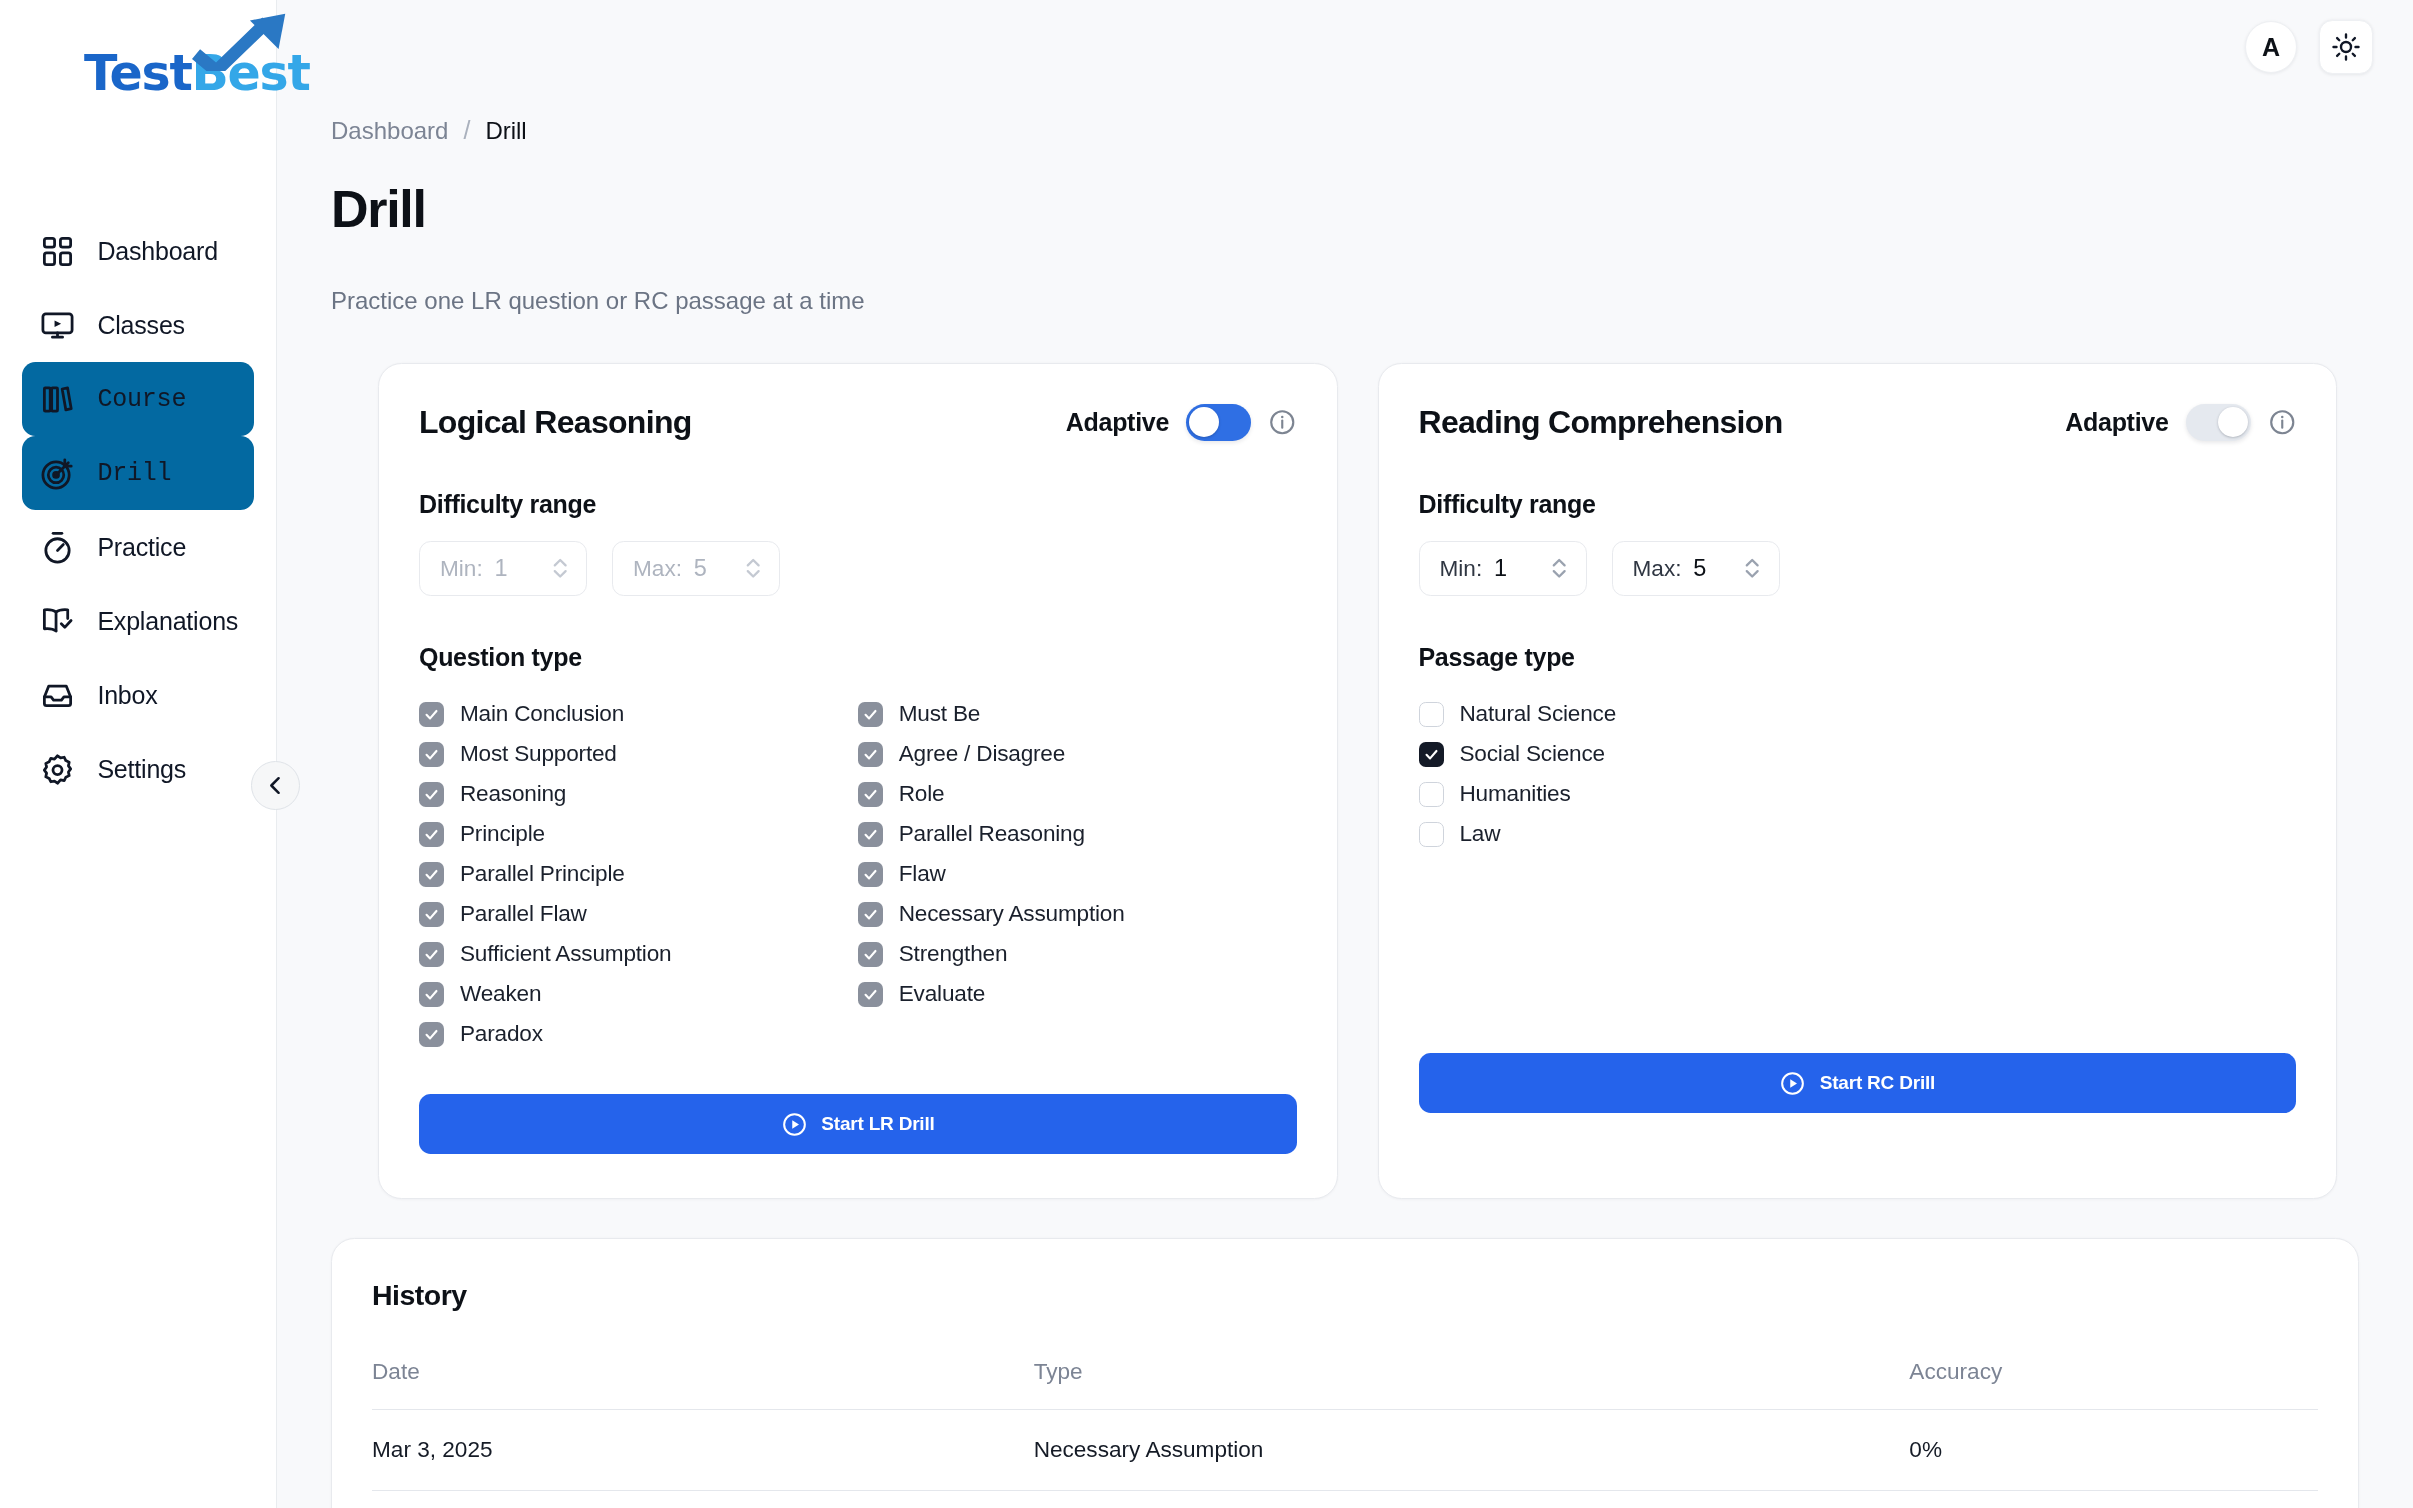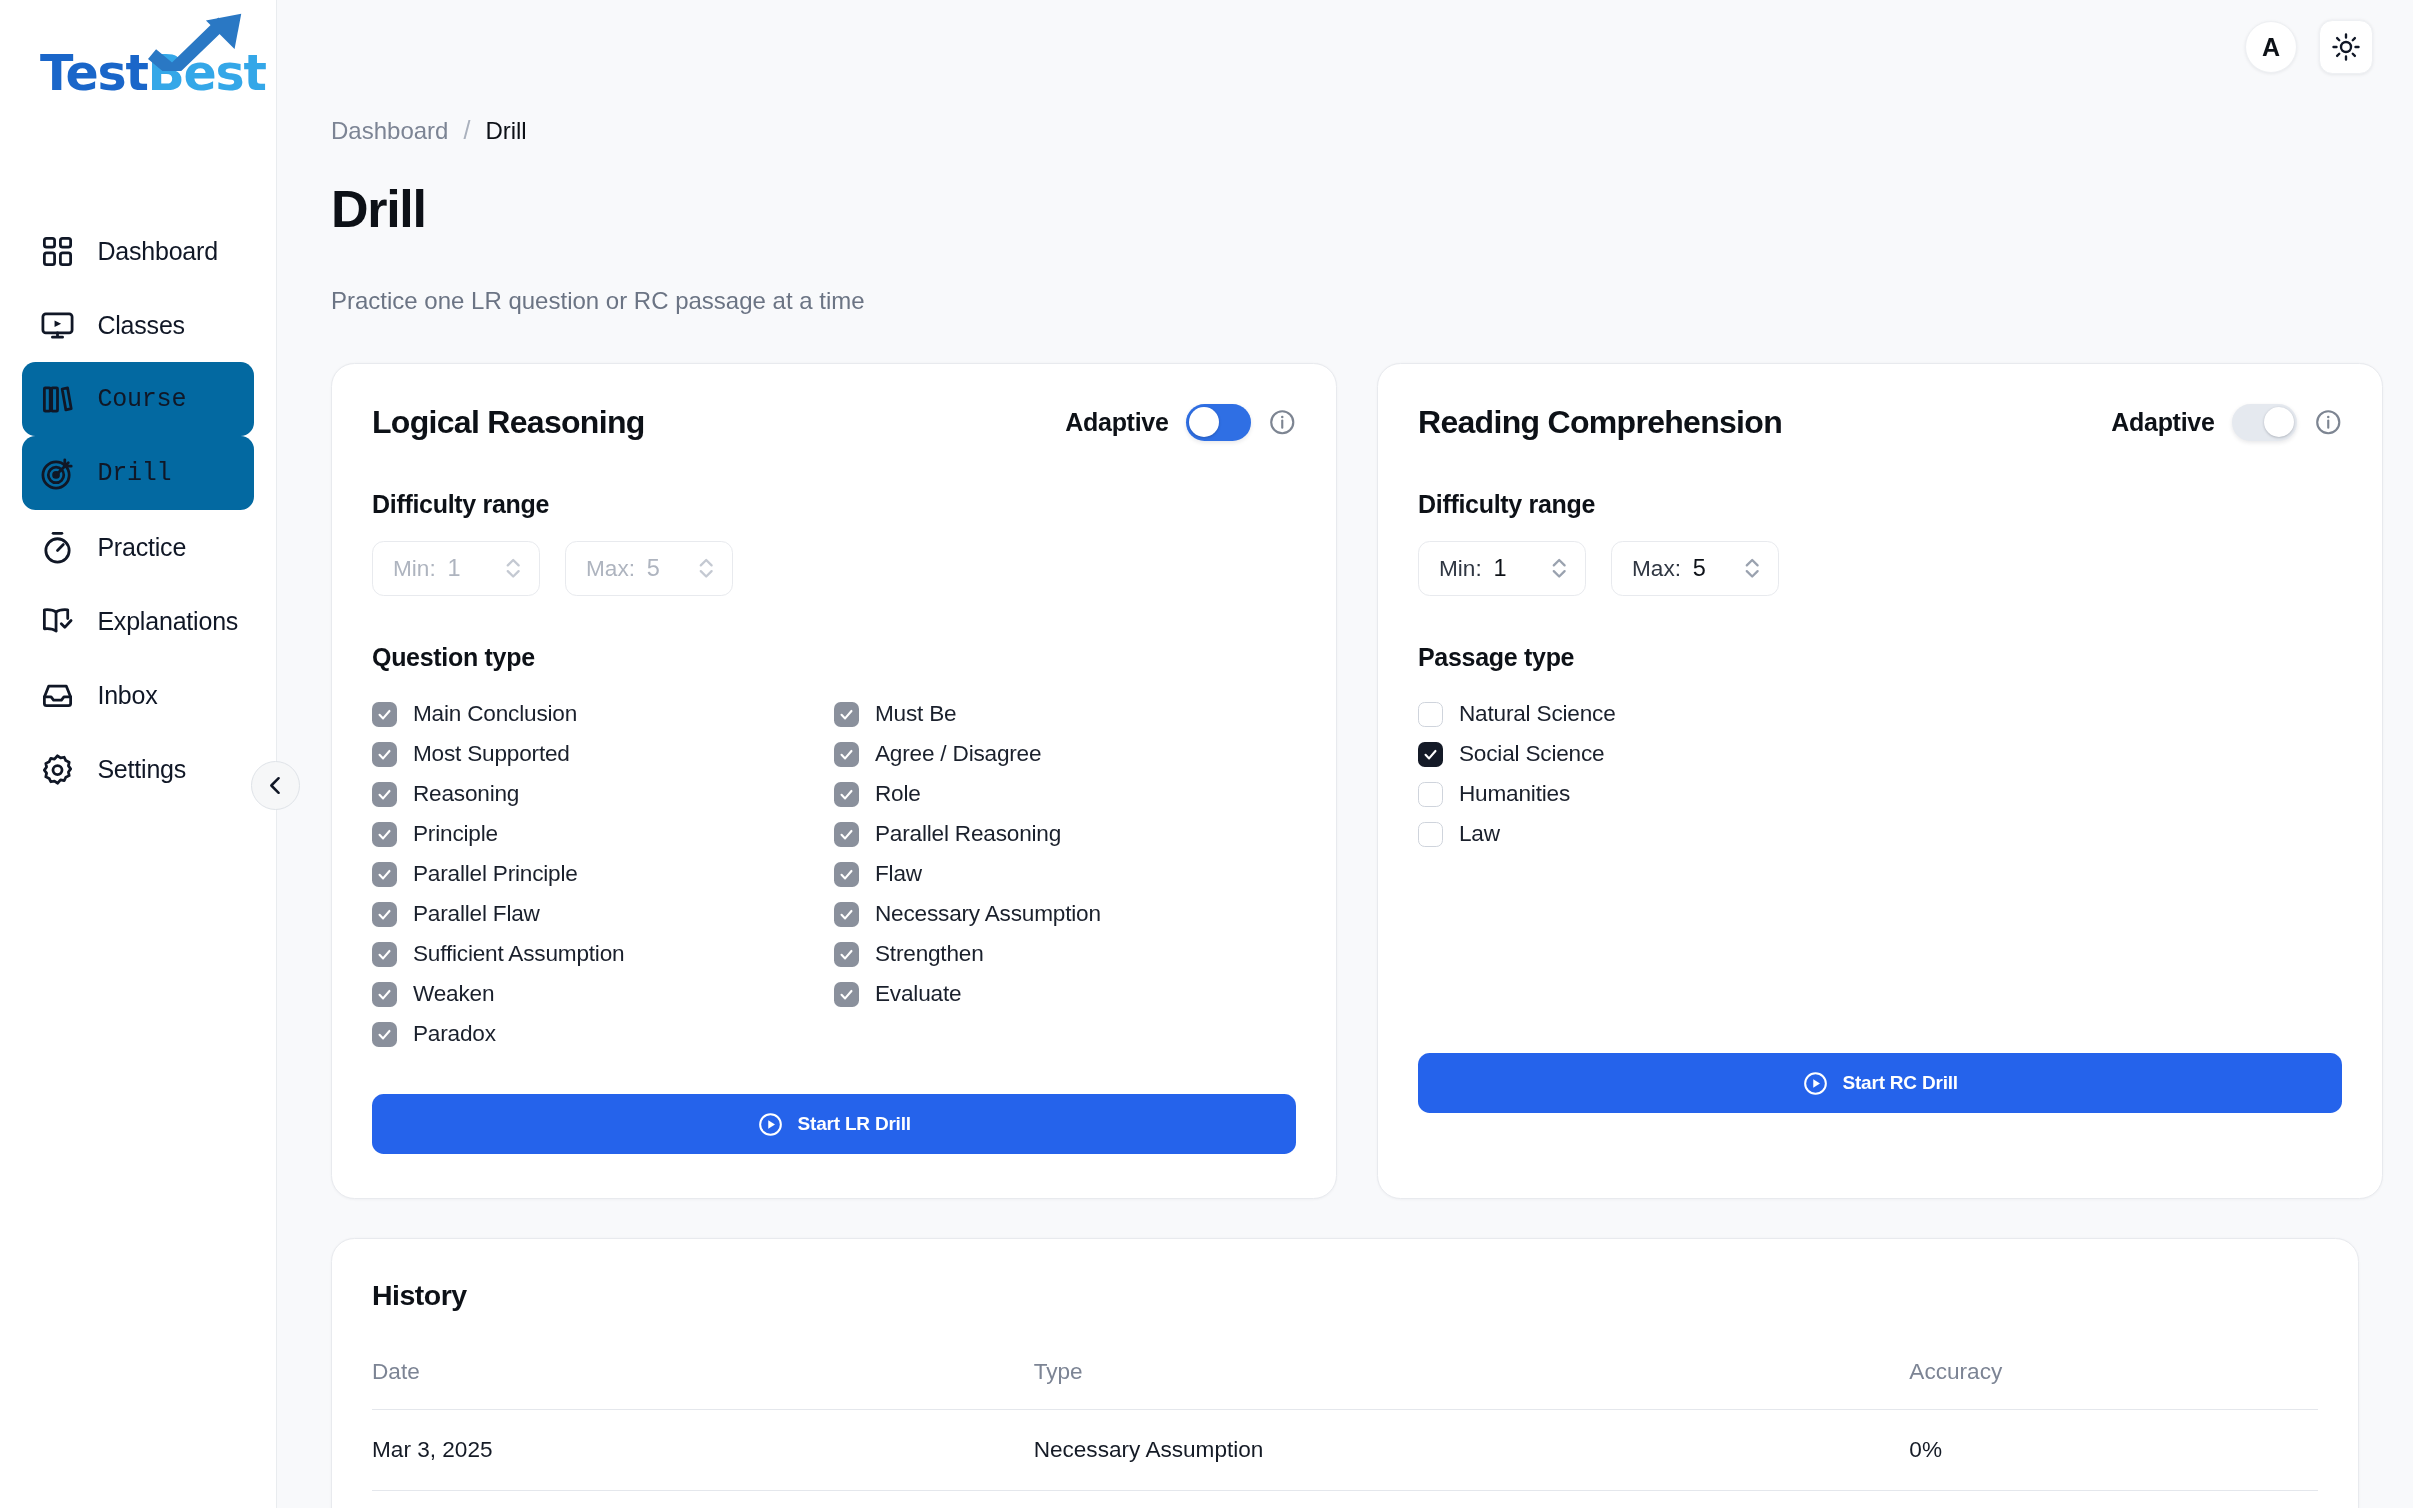--- a/index.html
+++ b/index.html
@@ -17,21 +17,21 @@
   .sidebar {
     width: 277px;
     min-width: 277px;
     height: 1508px;
     background: #ffffff;
     border-right: 1.7px solid #e9ecef;
     padding-top: 49px;
     position: relative;
     z-index: 5;
   }
-  .logo-wrap { padding: 0 0 0 40px; height: 126px; }
+  .logo-wrap { padding: 0 0 0 40px; height: 126px; margin-left: 44px; }
   .logo {
     position: relative;
     display: inline-block;
     line-height: 1;
   }
   .logo-arrow {
     position: absolute;
     left: 107px;
     top: -37px;
     width: 101px;
@@ -123,21 +123,21 @@
     display: flex; align-items: center; gap: 15px;
     font-size: 24px; margin-bottom: 34px;
   }
   .crumb-link { color: #7c8494; cursor: pointer; }
   .crumb-sep { color: #aab1bd; font-size: 25px; }
   .crumb-current { color: #0d1117; }
 
   .page-title { font-size: 52px; font-weight: 800; letter-spacing: -1.3px; margin-bottom: 13.4px; }
   .page-sub { font-size: 24px; color: #6b7484; margin-bottom: 48px; margin-top: 48px; }
 
-  .cards-row { display: flex; gap: 40px; padding-right: 30px; }
+  .cards-row { display: flex; gap: 40px; padding-right: 76px; margin-left: 47px; }
   .card {
     background: #ffffff;
     border: 1.7px solid #e8eaee;
     border-radius: 23.5px;
     flex: 1;
     padding: 40px 40px 44px 40px;
     box-shadow: 0 0.8px 2.5px rgba(16,24,40,.04);
   }
   .card-head { display: flex; align-items: center; justify-content: space-between; margin-bottom: 49px; }
   .card-title { font-size: 32px; font-weight: 700; letter-spacing: -0.7px; }

